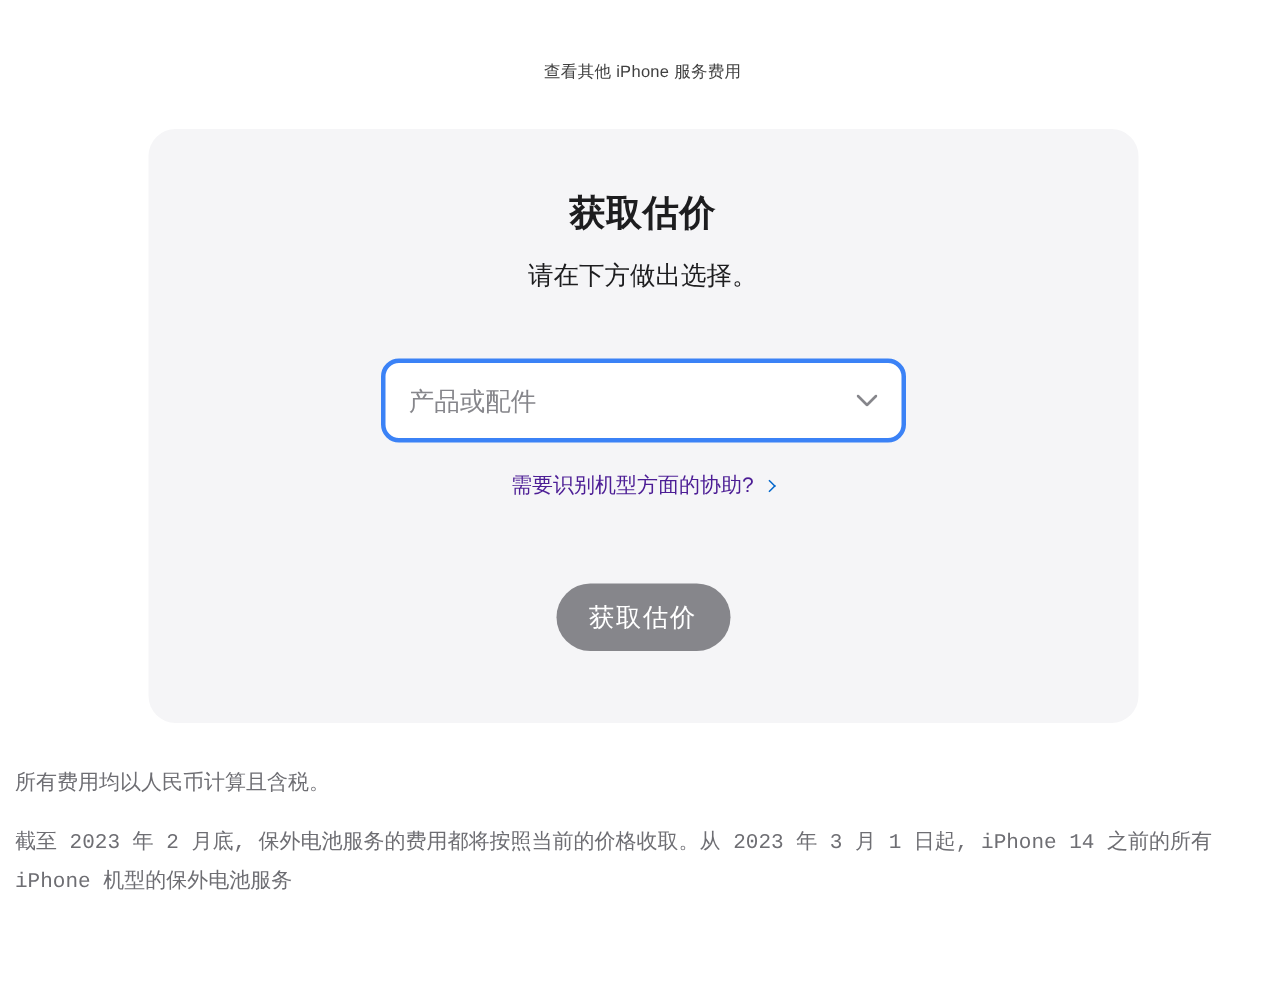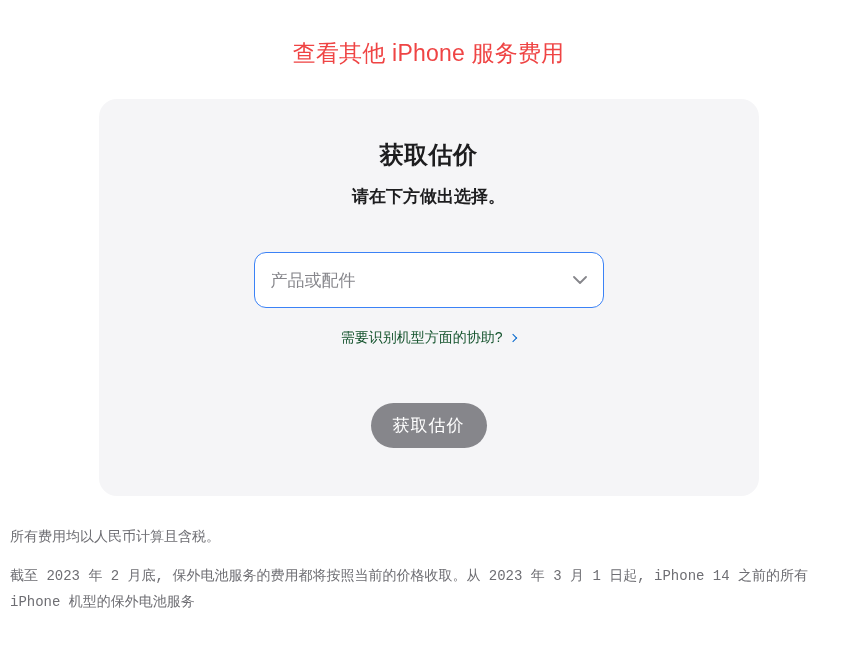--- a/index.html
+++ b/index.html
@@ -14,22 +14,22 @@
     .container {
       width: 100%;
       padding: 0 10px;
     }
     .top-link {
       text-align: center;
       padding-top: 38px;
       padding-bottom: 30px;
     }
     .top-link a {
-      color: #ef4444;
-      font-size: 23px;
+      color: #404040;
+      font-size: 11px;
       text-decoration: none;
       letter-spacing: 0.2px;
     }
     .card {
       width: 660px;
       margin: 0 auto;
       background: #f5f5f7;
       border-radius: 18px;
       padding: 40px 48px 48px;
     }
@@ -39,32 +39,31 @@
       font-weight: 600;
       color: #1d1d1f;
       margin-bottom: 14px;
       letter-spacing: 0.5px;
     }
     .card-subtitle {
       text-align: center;
       font-size: 17px;
       color: #1d1d1f;
       margin-bottom: 44px;
-      font-weight: bold;
     }
     .select-wrap {
       width: 350px;
       margin: 0 auto 28px;
       position: relative;
     }
     .select-box {
       width: 100%;
       height: 56px;
       background: #ffffff;
-      border: 1px solid #3b82f6;
+      border: 3px solid #3b82f6;
       border-radius: 12px;
       padding: 0 40px 0 16px;
       font-size: 17px;
       color: #86868b;
       display: flex;
       align-items: center;
       cursor: pointer;
       position: relative;
     }
     .chevron {
@@ -75,21 +74,21 @@
       width: 14px;
       height: 8px;
       color: #86868b;
     }
     .help-link {
       text-align: center;
       margin-top: -8px;
       margin-bottom: 56px;
     }
     .help-link a {
-      color: #14532d;
+      color: #4c1d95;
       font-size: 14px;
       text-decoration: none;
     }
     .help-chevron {
       display: inline-block;
       width: 6px;
       height: 6px;
       border-right: 1.5px solid #0066cc;
       border-bottom: 1.5px solid #0066cc;
       transform: rotate(-45deg);

